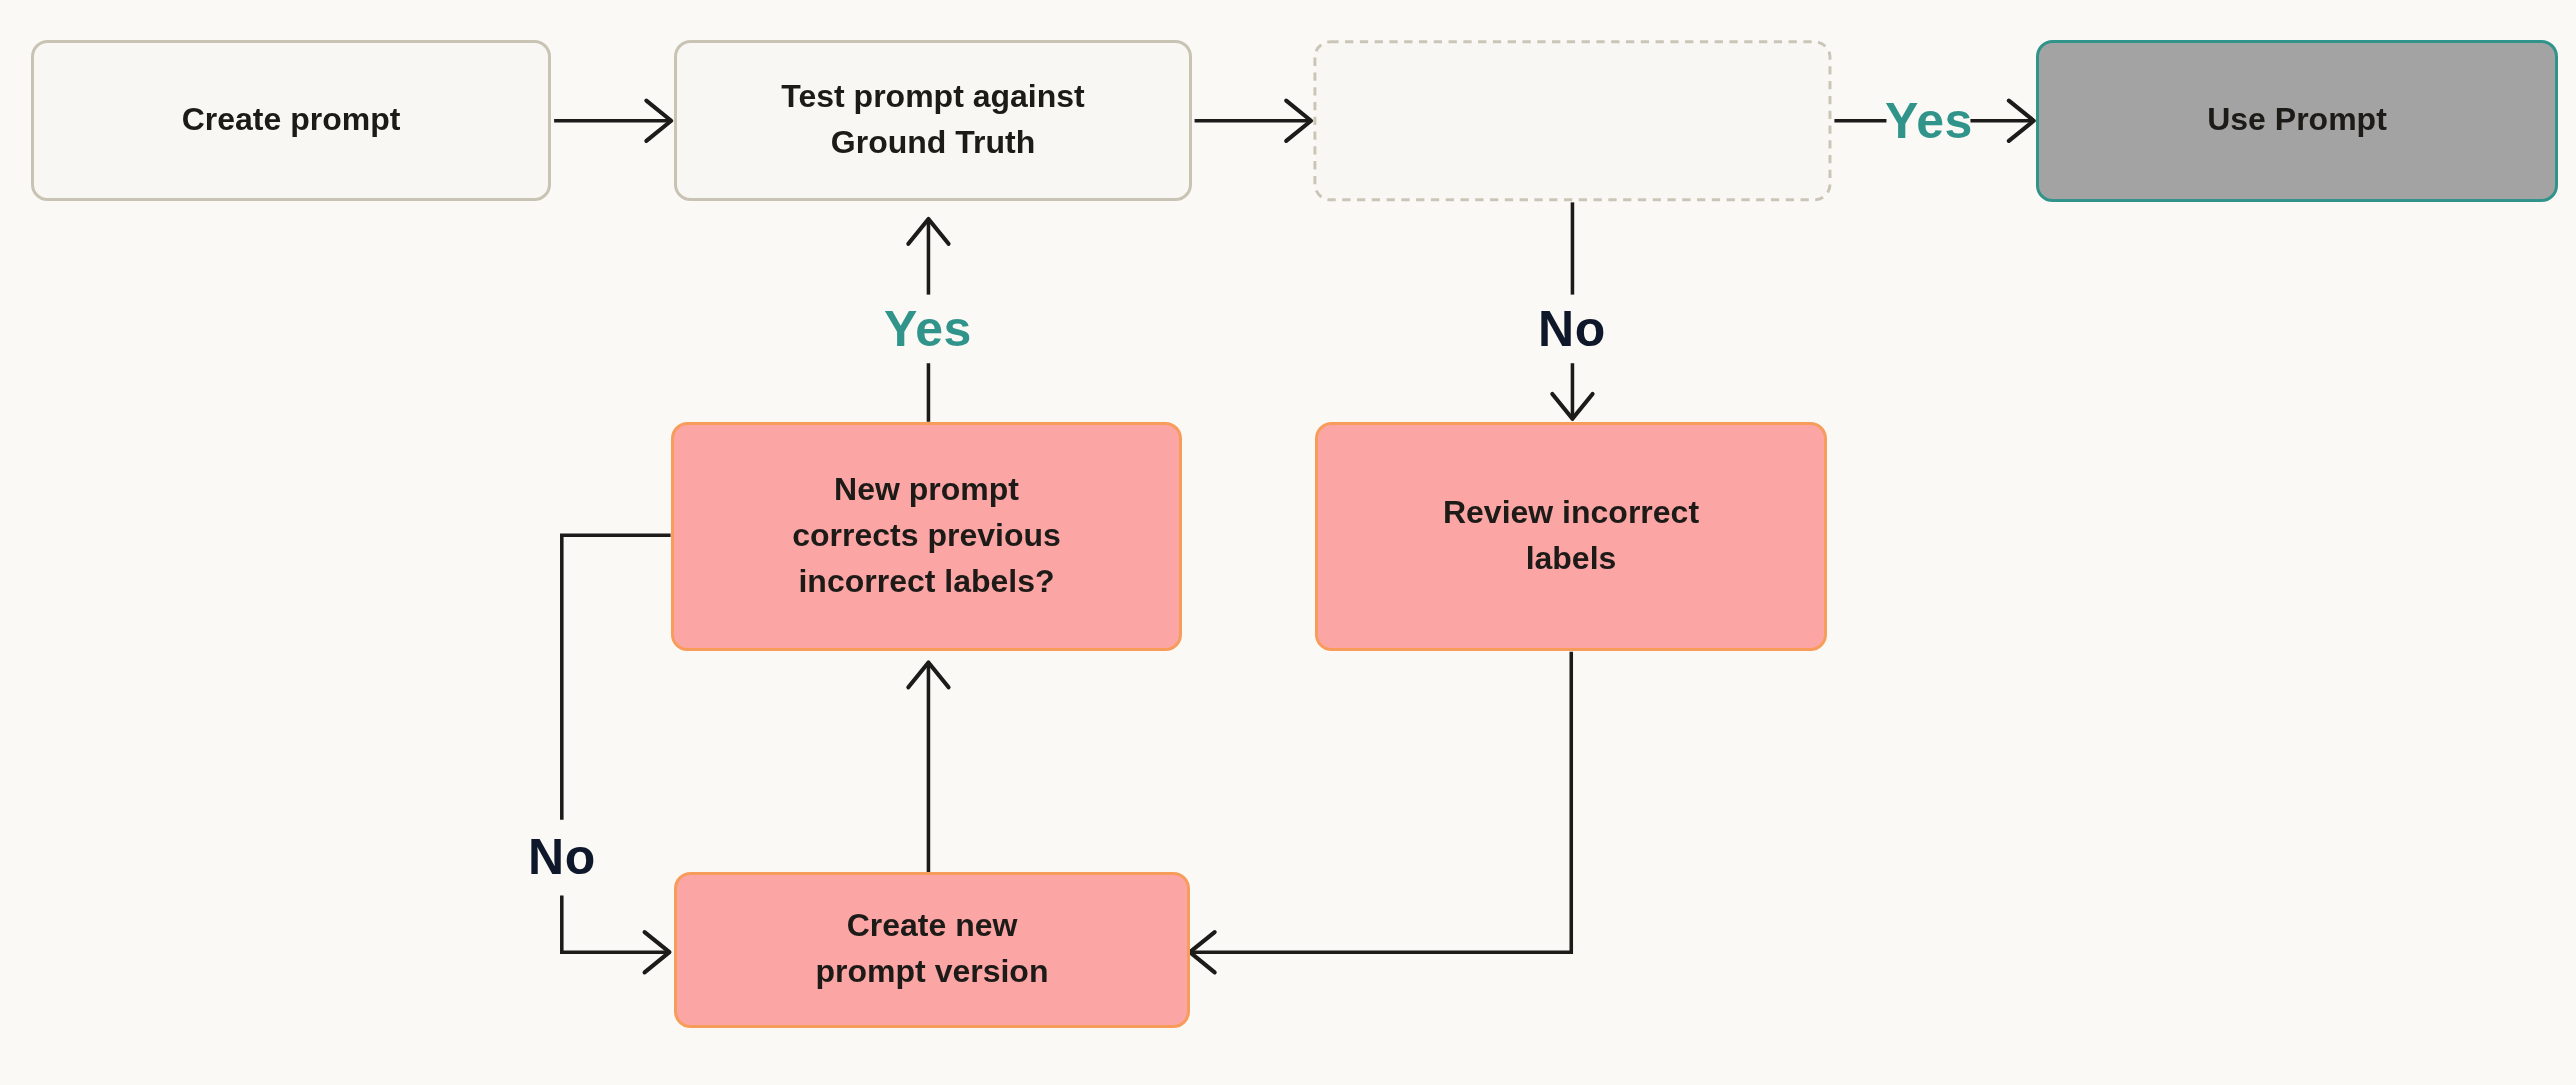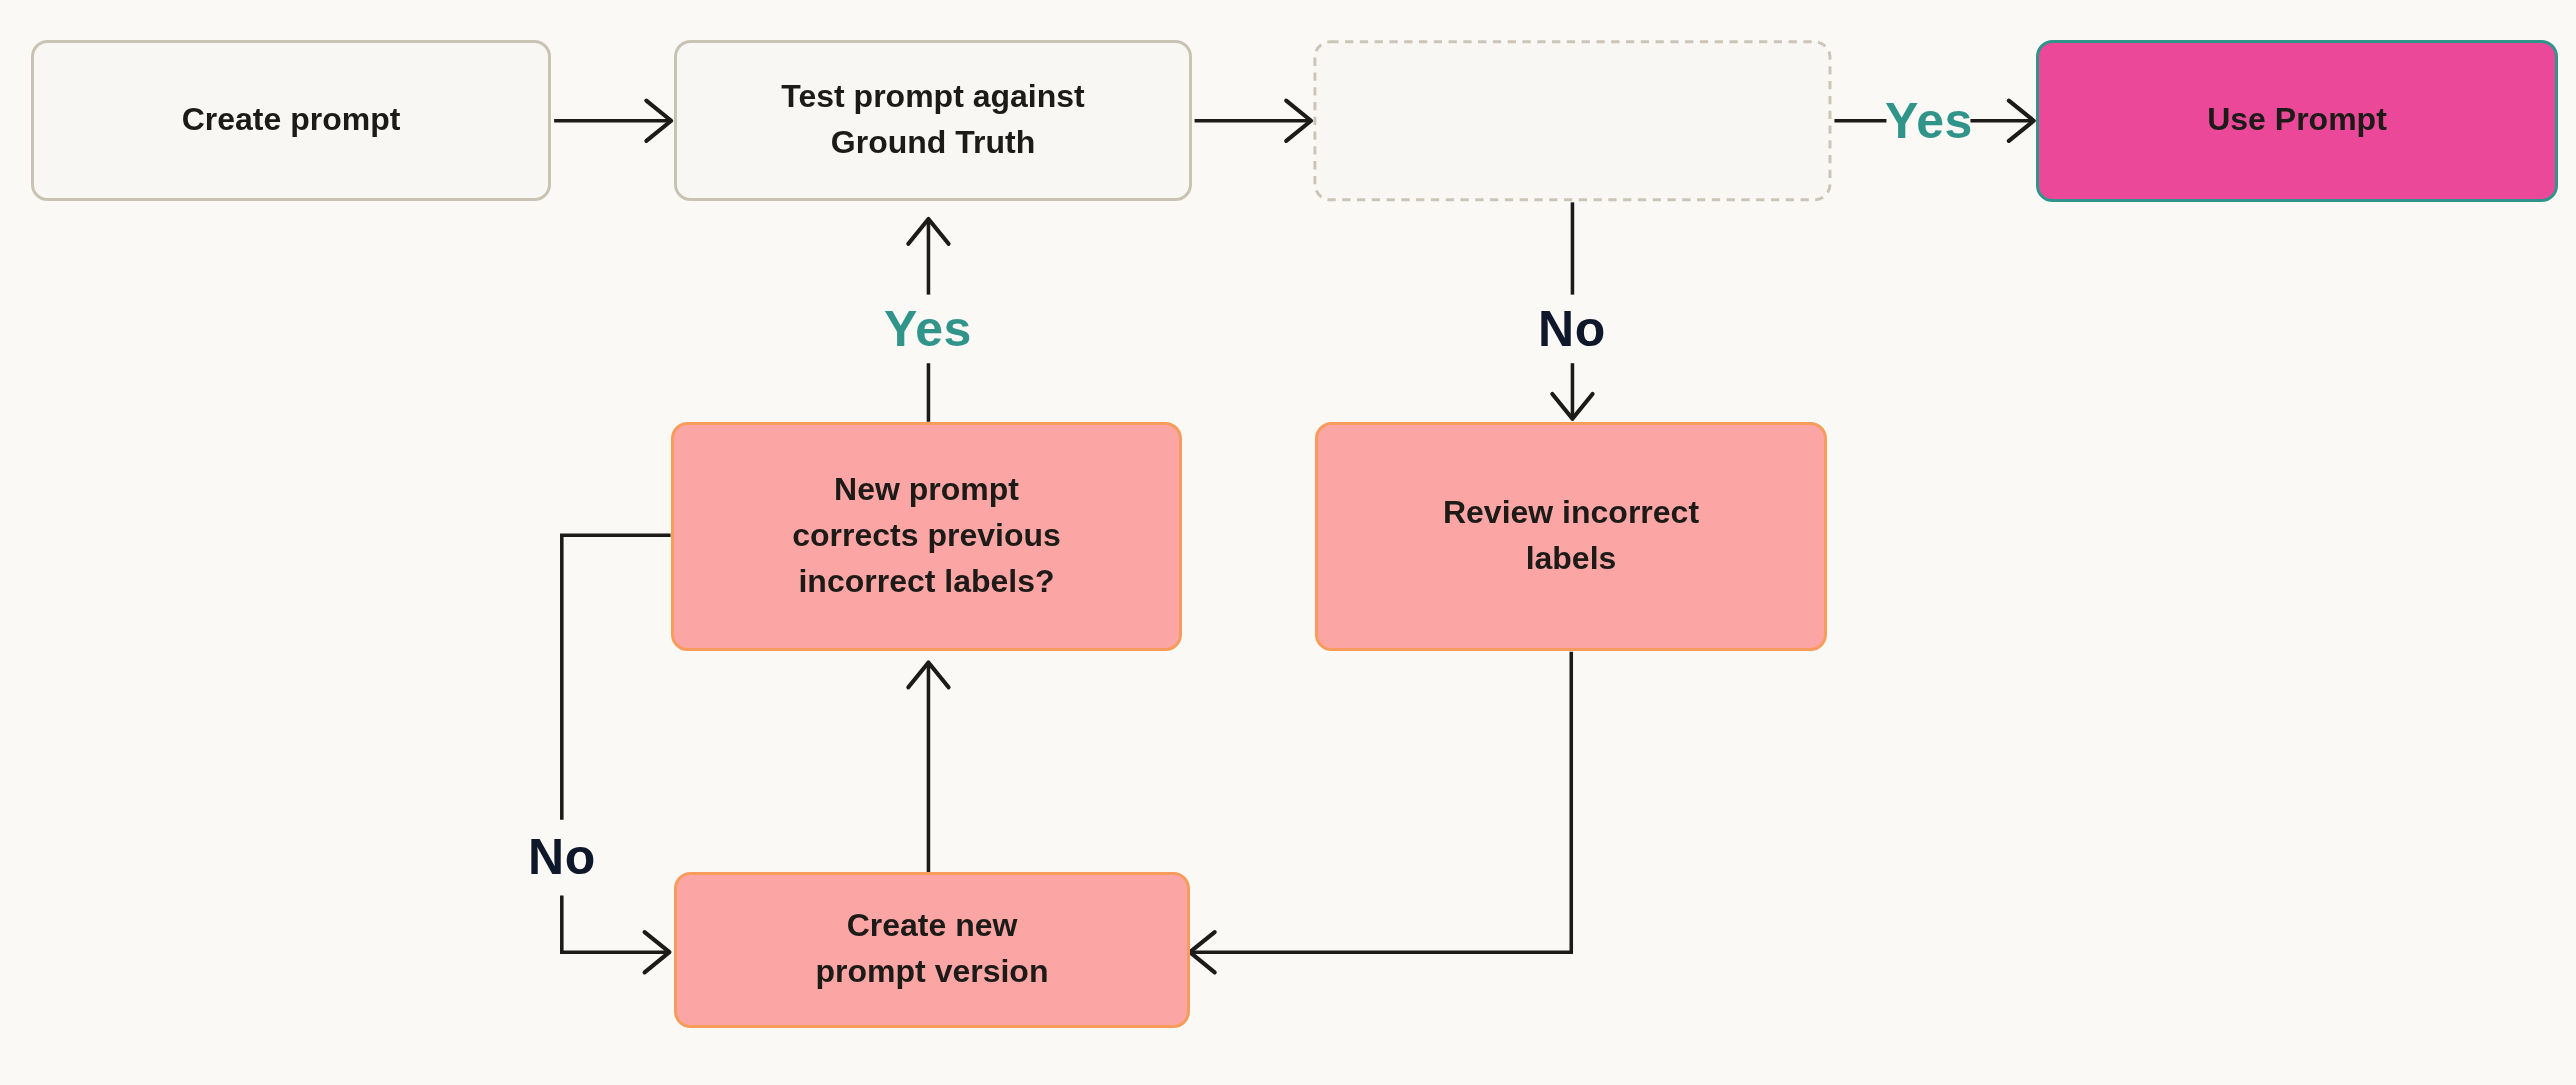--- a/index.html
+++ b/index.html
@@ -37,21 +37,21 @@
     white-space: pre-line;
     font-size: 32px;
     line-height: 46px;
     font-weight: 700;
     color: #1D1B18;
     letter-spacing: 0px;
     padding-bottom: 3.5px;
   }
   .node.neutral  { background: #F8F7F3; border-color: #C9C3B4; }
   .node.dashed   { background: transparent; border: none; } 
-  .node.teal     { background: #ec4899; border-color: #31948B; }
+  .node.teal     { background: #a3a3a3; border-color: #31948B; }
   .node.orange   { background: #fca5a5; border-color: #F89C5B; }
 
   
   .n-create-prompt       { left: 31px;   top: 40px;   width: 520px; height: 161px; }
   .n-test-prompt         { left: 674px; top: 40px;   width: 518px; height: 161px; }
   .n-pass-threshold      { left: 1313px; top: 40px;   width: 518px; height: 161px; }
   .n-use-prompt          { left: 2036px; top: 40px;   width: 522px; height: 162px; }
   .n-new-prompt-corrects { left: 671px; top: 422px;  width: 511px; height: 229px; }
   .n-review-labels       { left: 1315px; top: 422px;  width: 512px; height: 229px; justify-content: center; }
   .n-create-new-version  { left: 674px; top: 872px; width: 516px; height: 156px; }

